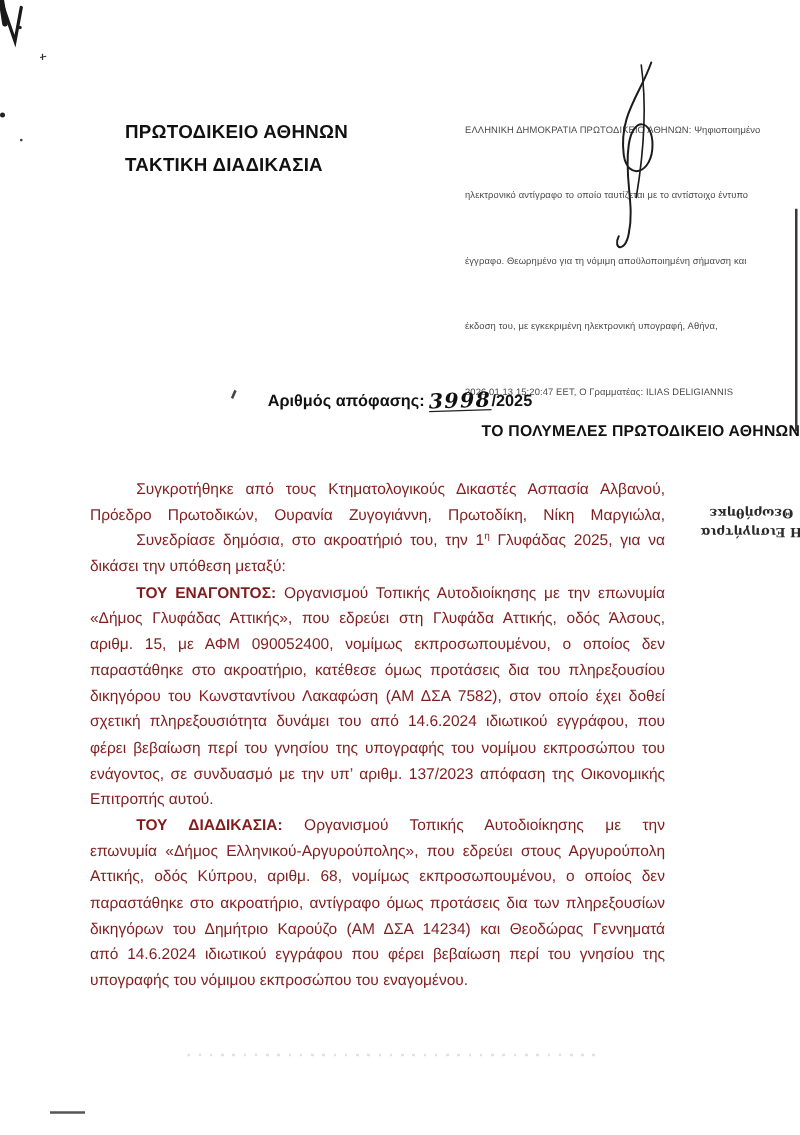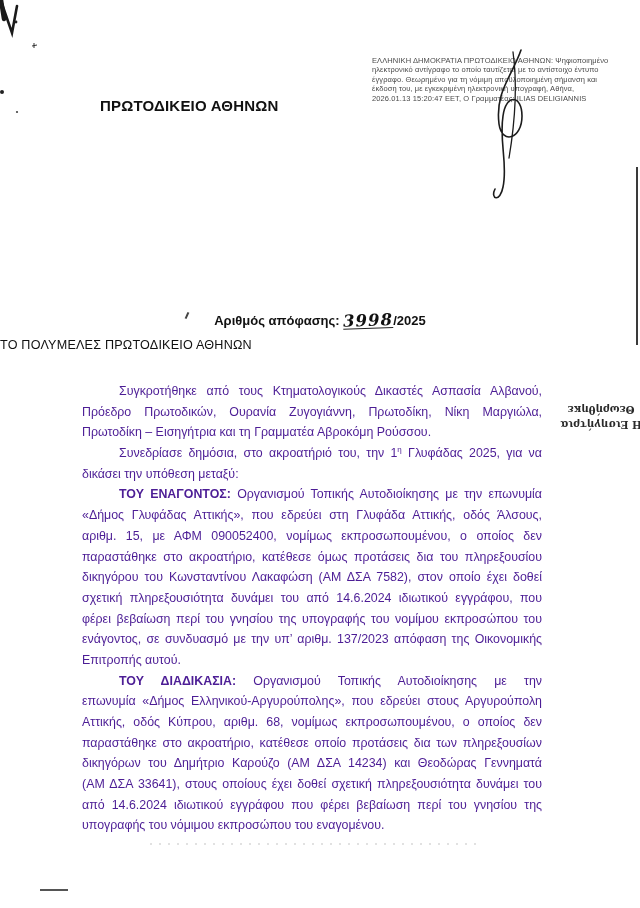--- a/index.html
+++ b/index.html
@@ -5,32 +5,32 @@
   html,body{margin:0;padding:0;background:#e8e8e8;}
   .page{
     position:relative;width:640px;height:908px;background:#ffffff;
     font-family:"Liberation Sans", sans-serif;color:#1a1a1a;overflow:hidden;
     margin:0 auto;
   }
   
   .hdr{position:absolute;left:100px;top:92px;font-weight:bold;font-size:15px;line-height:27px;color:#111;letter-spacing:.2px;}
   
   .stamp{position:absolute;left:372px;top:56px;width:266px;color:#4a4a4a;font-size:7.5px;line-height:9.4px;letter-spacing:.1px;}
-  .stamp-line{white-space:nowrap;}
+  .stamp-line{white-space:nowrap;margin-top:43px;}
   
   .sig{position:absolute;left:455px;top:46px;width:100px;height:168px;}
   
   .corner{position:absolute;left:0;top:0;width:60px;height:125px;}
   .title-tick{position:absolute;left:186px;top:312px;width:2px;height:7px;background:#444;transform:rotate(24deg);}
   
   .decision{position:absolute;left:0;top:313px;width:100%;text-align:center;font-size:13px;font-weight:bold;color:#111;}
   .hand{font-family:"DejaVu Serif", serif;font-style:italic;font-weight:bold;font-size:16.5px;letter-spacing:1px;display:inline-block;transform:rotate(-2deg) translateY(1px);border-bottom:1px solid #222;line-height:14px;}
-  .court-title{position:absolute;left:0;top:338px;width:100%;text-align:left;font-size:12.6px;font-weight:normal;color:#111;letter-spacing:.2px;}
+  .court-title{position:absolute;left:0;top:338px;width:100%;text-align:right;font-size:12.6px;font-weight:bold;color:#111;letter-spacing:.2px;}
   
-  .body{position:absolute;left:82px;top:381px;width:460px;font-size:12.4px;line-height:20.7px;color:#4c1d95;}
+  .body{position:absolute;left:72px;top:381px;width:460px;font-size:12.4px;line-height:20.7px;color:#7f1d1d;}
   .body-line{height:20.7px;overflow:hidden;}
   .body-line.just{text-align:justify;text-align-last:justify;}
   .body-line.indent{text-indent:37px;}
   .b{font-weight:bold;}
   sup{font-size:8px;line-height:0;}
   
   .reviewed{position:absolute;left:556px;top:402px;width:90px;transform:rotate(180deg);text-align:center;
     font-family:"DejaVu Serif", serif;font-weight:bold;font-size:10.2px;line-height:15px;color:#2a2a2a;}
   
   .edge-line-right{position:absolute;left:636px;top:167px;width:2px;height:178px;background:#3a3a3a;}
@@ -47,20 +47,21 @@
     <path d="M1,1 L12,33 L17,6" fill="none" stroke="#1a1a1a" stroke-width="2.6" stroke-linecap="round"></path>
     <path d="M1,0 L4,19" fill="none" stroke="#1a1a1a" stroke-width="4.5" stroke-linecap="round"></path>
     <circle cx="16" cy="22" r="1.4" fill="#222"></circle>
     <path d="M32,46 L37,45 M34,43 L34,48" stroke="#333" stroke-width="1"></path>
     <circle cx="2" cy="92" r="2" fill="#222"></circle>
     <circle cx="17" cy="112" r="1.1" fill="#444"></circle>
   </svg>
 
   <div class="hdr">
     <div>ΠΡΩΤΟΔΙΚΕΙΟ ΑΘΗΝΩΝ</div>
+    <div>ΤΑΚΤΙΚΗ ΔΙΑΔΙΚΑΣΙΑ</div>
   </div>
 
   <div class="stamp" id="stamp-box">
       <div class="stamp-line">ΕΛΛΗΝΙΚΗ ΔΗΜΟΚΡΑΤΙΑ ΠΡΩΤΟΔΙΚΕΙΟ ΑΘΗΝΩΝ: Ψηφιοποιημένο</div>
       <div class="stamp-line">ηλεκτρονικό αντίγραφο το οποίο ταυτίζεται με το αντίστοιχο έντυπο</div>
       <div class="stamp-line">έγγραφο. Θεωρημένο για τη νόμιμη αποϋλοποιημένη σήμανση και</div>
       <div class="stamp-line">έκδοση του, με εγκεκριμένη ηλεκτρονική υπογραφή, Αθήνα,</div>
       <div class="stamp-line">2026.01.13 15:20:47 EET, Ο Γραμματέας: ILIAS DELIGIANNIS</div>
     </div>
 
@@ -72,38 +73,36 @@
   <div class="title-tick"></div>
 
   <div class="decision">
     <span>Αριθμός απόφασης: </span><span class="hand">3998</span><span>/2025</span>
   </div>
   <div class="court-title">ΤΟ ΠΟΛΥΜΕΛΕΣ ΠΡΩΤΟΔΙΚΕΙΟ ΑΘΗΝΩΝ</div>
 
   <div class="body" id="body-box">
       <div class="body-line indent just"><span>Συγκροτήθηκε από τους Κτηματολογικούς Δικαστές Ασπασία Αλβανού,</span></div>
       <div class="body-line just"><span>Πρόεδρο Πρωτοδικών, Ουρανία Ζυγογιάννη, Πρωτοδίκη, Νίκη Μαργιώλα,</span></div>
-      <div class="body-line"><span>Πρωτοδίκη – Εισηγήτρια και τη Γραμματέα Αβροκόμη Ρούσσου.</span></div>
       <div class="body-line indent just"><span>Συνεδρίασε δημόσια, στο ακροατήριό του, την 1</span><sup>η</sup><span> Γλυφάδας 2025, για να</span></div>
       <div class="body-line"><span>δικάσει την υπόθεση μεταξύ:</span></div>
       <div class="body-line indent just"><span class="b">ΤΟΥ ΕΝΑΓΟΝΤΟΣ:</span><span> Οργανισμού Τοπικής Αυτοδιοίκησης με την επωνυμία</span></div>
       <div class="body-line just"><span>«Δήμος Γλυφάδας Αττικής», που εδρεύει στη Γλυφάδα Αττικής, οδός Άλσους,</span></div>
       <div class="body-line just"><span>αριθμ. 15, με ΑΦΜ 090052400, νομίμως εκπροσωπουμένου, ο οποίος δεν</span></div>
       <div class="body-line just"><span>παραστάθηκε στο ακροατήριο, κατέθεσε όμως προτάσεις δια του πληρεξουσίου</span></div>
       <div class="body-line just"><span>δικηγόρου του Κωνσταντίνου Λακαφώση (ΑΜ ΔΣΑ 7582), στον οποίο έχει δοθεί</span></div>
       <div class="body-line just"><span>σχετική πληρεξουσιότητα δυνάμει του από 14.6.2024 ιδιωτικού εγγράφου, που</span></div>
       <div class="body-line just"><span>φέρει βεβαίωση περί του γνησίου της υπογραφής του νομίμου εκπροσώπου του</span></div>
       <div class="body-line just"><span>ενάγοντος, σε συνδυασμό με την υπ’ αριθμ. 137/2023 απόφαση της Οικονομικής</span></div>
       <div class="body-line"><span>Επιτροπής αυτού.</span></div>
       <div class="body-line indent just"><span class="b">ΤΟΥ ΔΙΑΔΙΚΑΣΙΑ:</span><span> Οργανισμού Τοπικής Αυτοδιοίκησης με την</span></div>
       <div class="body-line just"><span>επωνυμία «Δήμος Ελληνικού-Αργυρούπολης», που εδρεύει στους Αργυρούπολη</span></div>
       <div class="body-line just"><span>Αττικής, οδός Κύπρου, αριθμ. 68, νομίμως εκπροσωπουμένου, ο οποίος δεν</span></div>
-      <div class="body-line just"><span>παραστάθηκε στο ακροατήριο, κατέθεσε οποίο προτάσεις δια των πληρεξουσίων</span></div>
+      <div class="body-line just"><span>παραστάθηκε στο ακροατήριο, αντίγραφο όμως προτάσεις δια των πληρεξουσίων</span></div>
       <div class="body-line just"><span>δικηγόρων του Δημήτριο Καρούζο (ΑΜ ΔΣΑ 14234) και Θεοδώρας Γεννηματά</span></div>
-      <div class="body-line just"><span>(ΑΜ ΔΣΑ 33641), στους οποίους έχει δοθεί σχετική πληρεξουσιότητα δυνάμει του</span></div>
       <div class="body-line just"><span>από 14.6.2024 ιδιωτικού εγγράφου που φέρει βεβαίωση περί του γνησίου της</span></div>
       <div class="body-line"><span>υπογραφής του νόμιμου εκπροσώπου του εναγομένου.</span></div>
     </div>
 
   <div class="reviewed">
     <div>Η Εισηγήτρια</div>
     <div>Θεωρήθηκε</div>
   </div>
 
   <div class="edge-line-right"></div>

